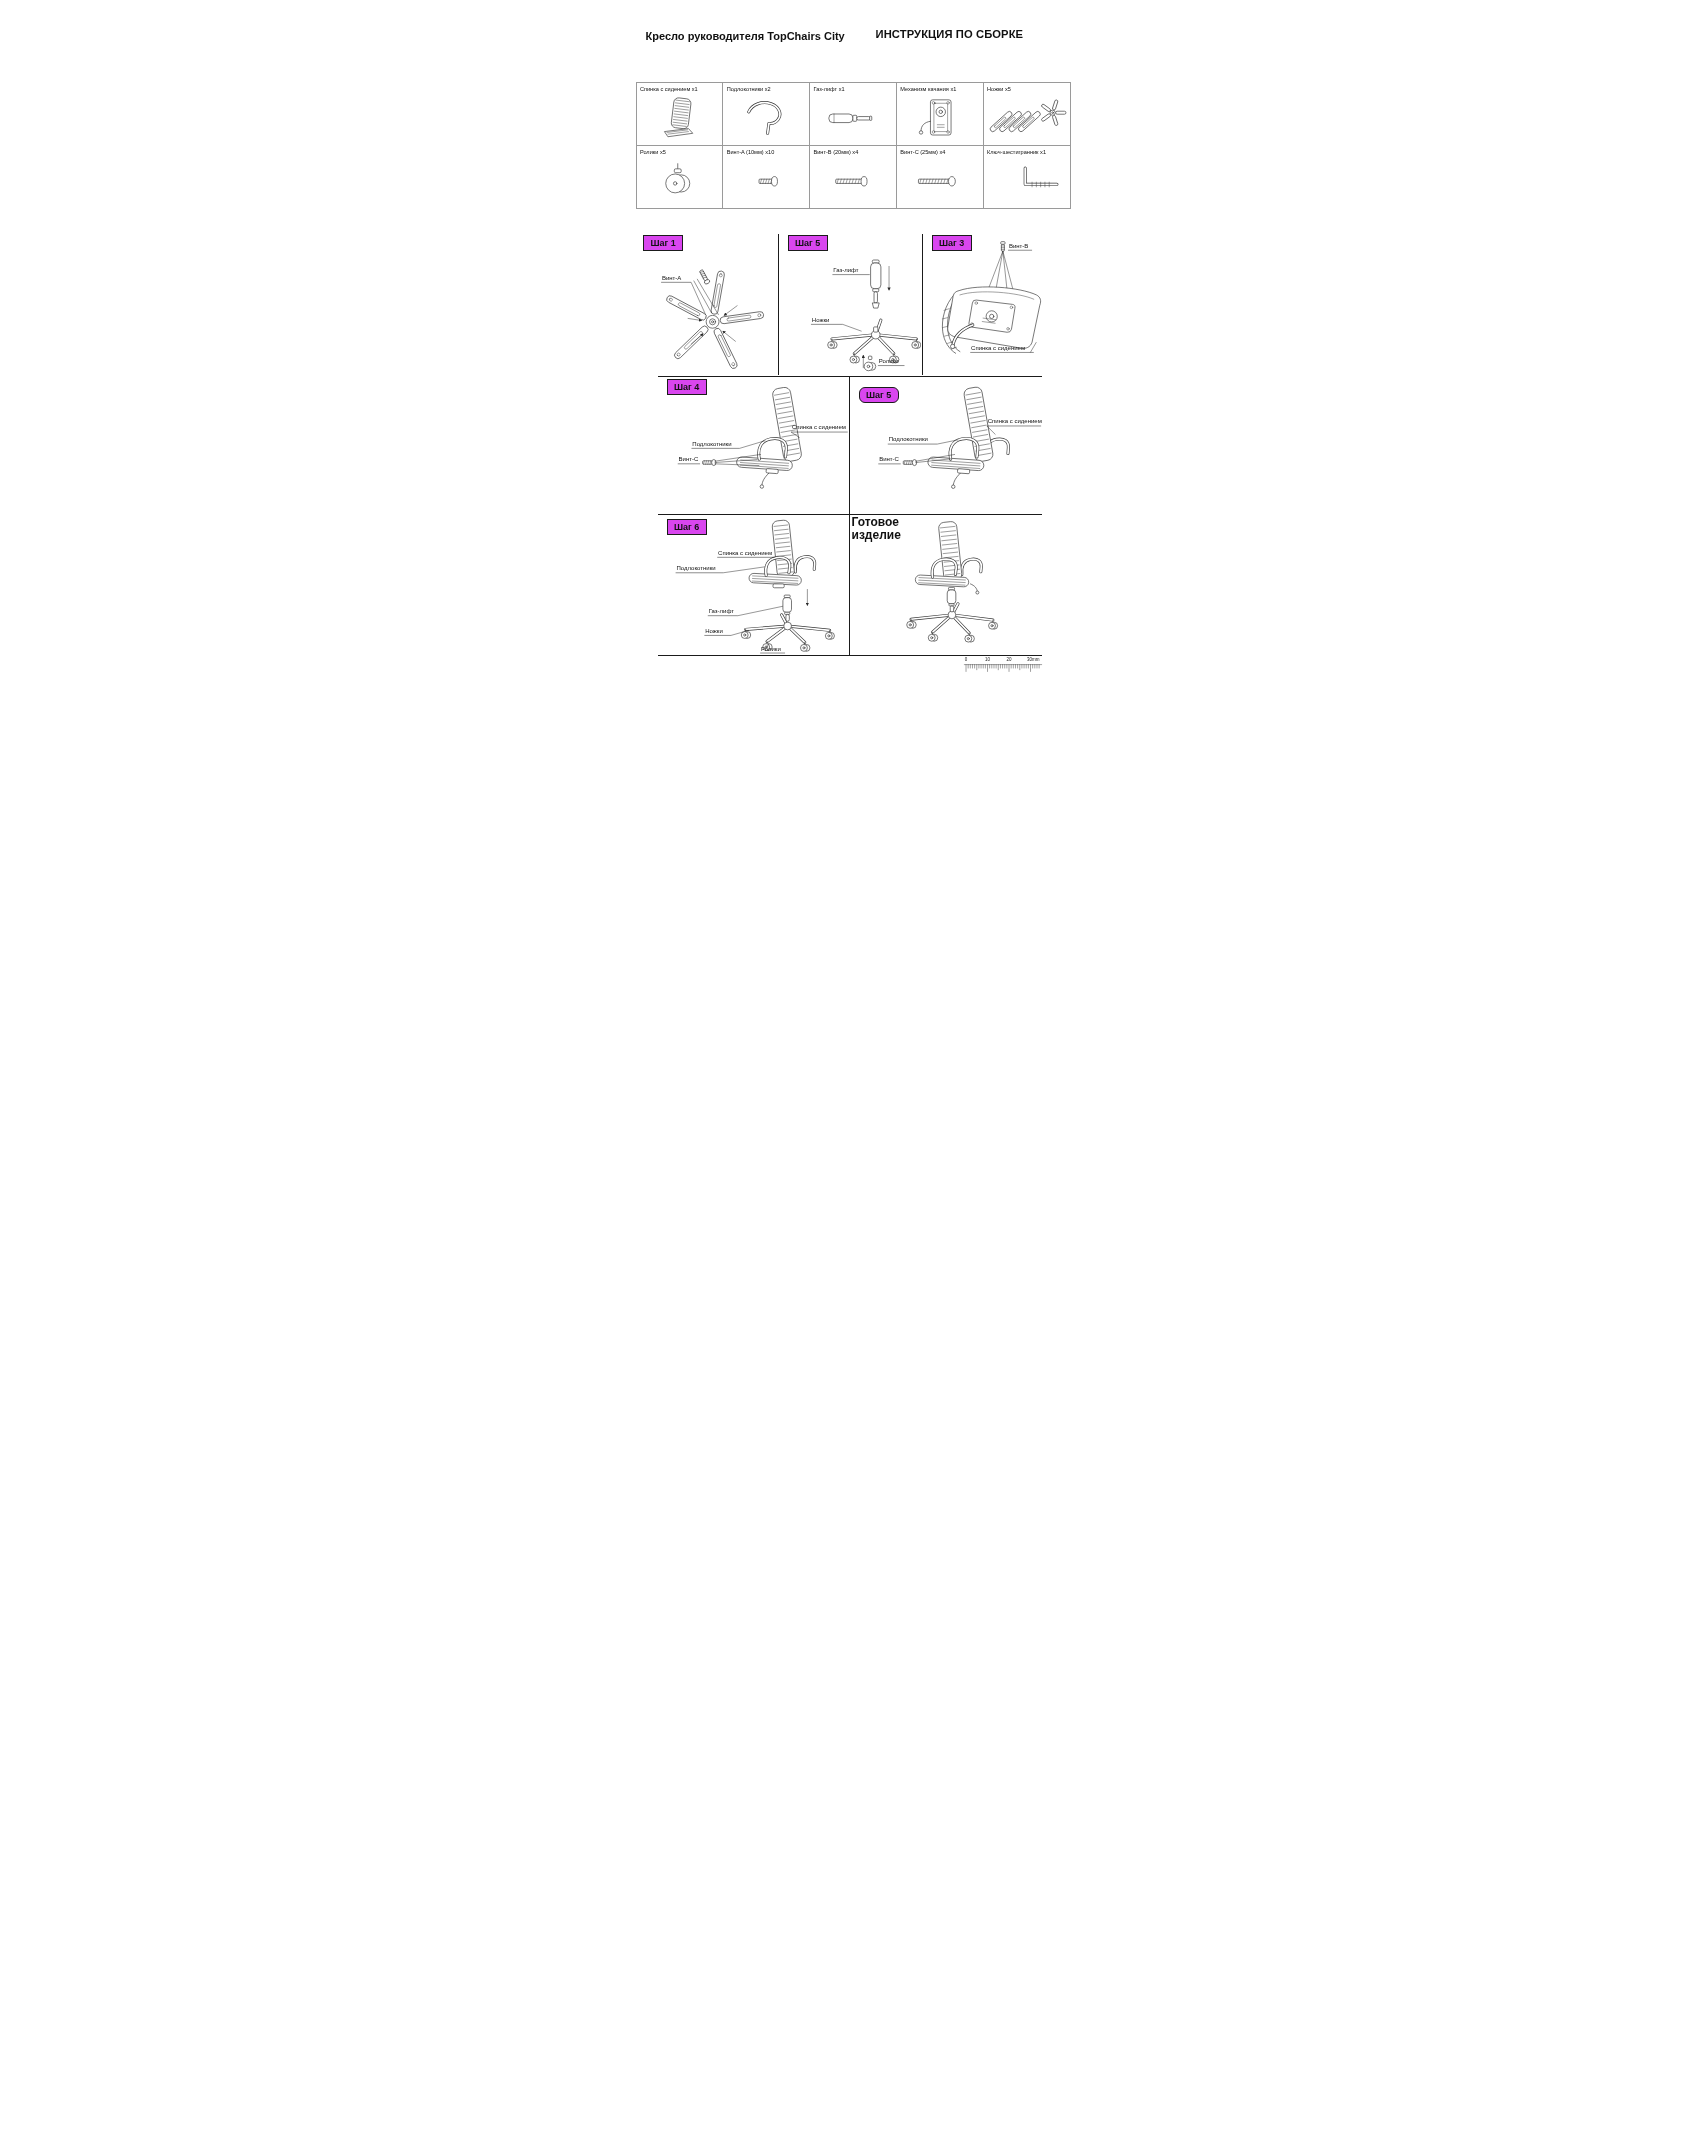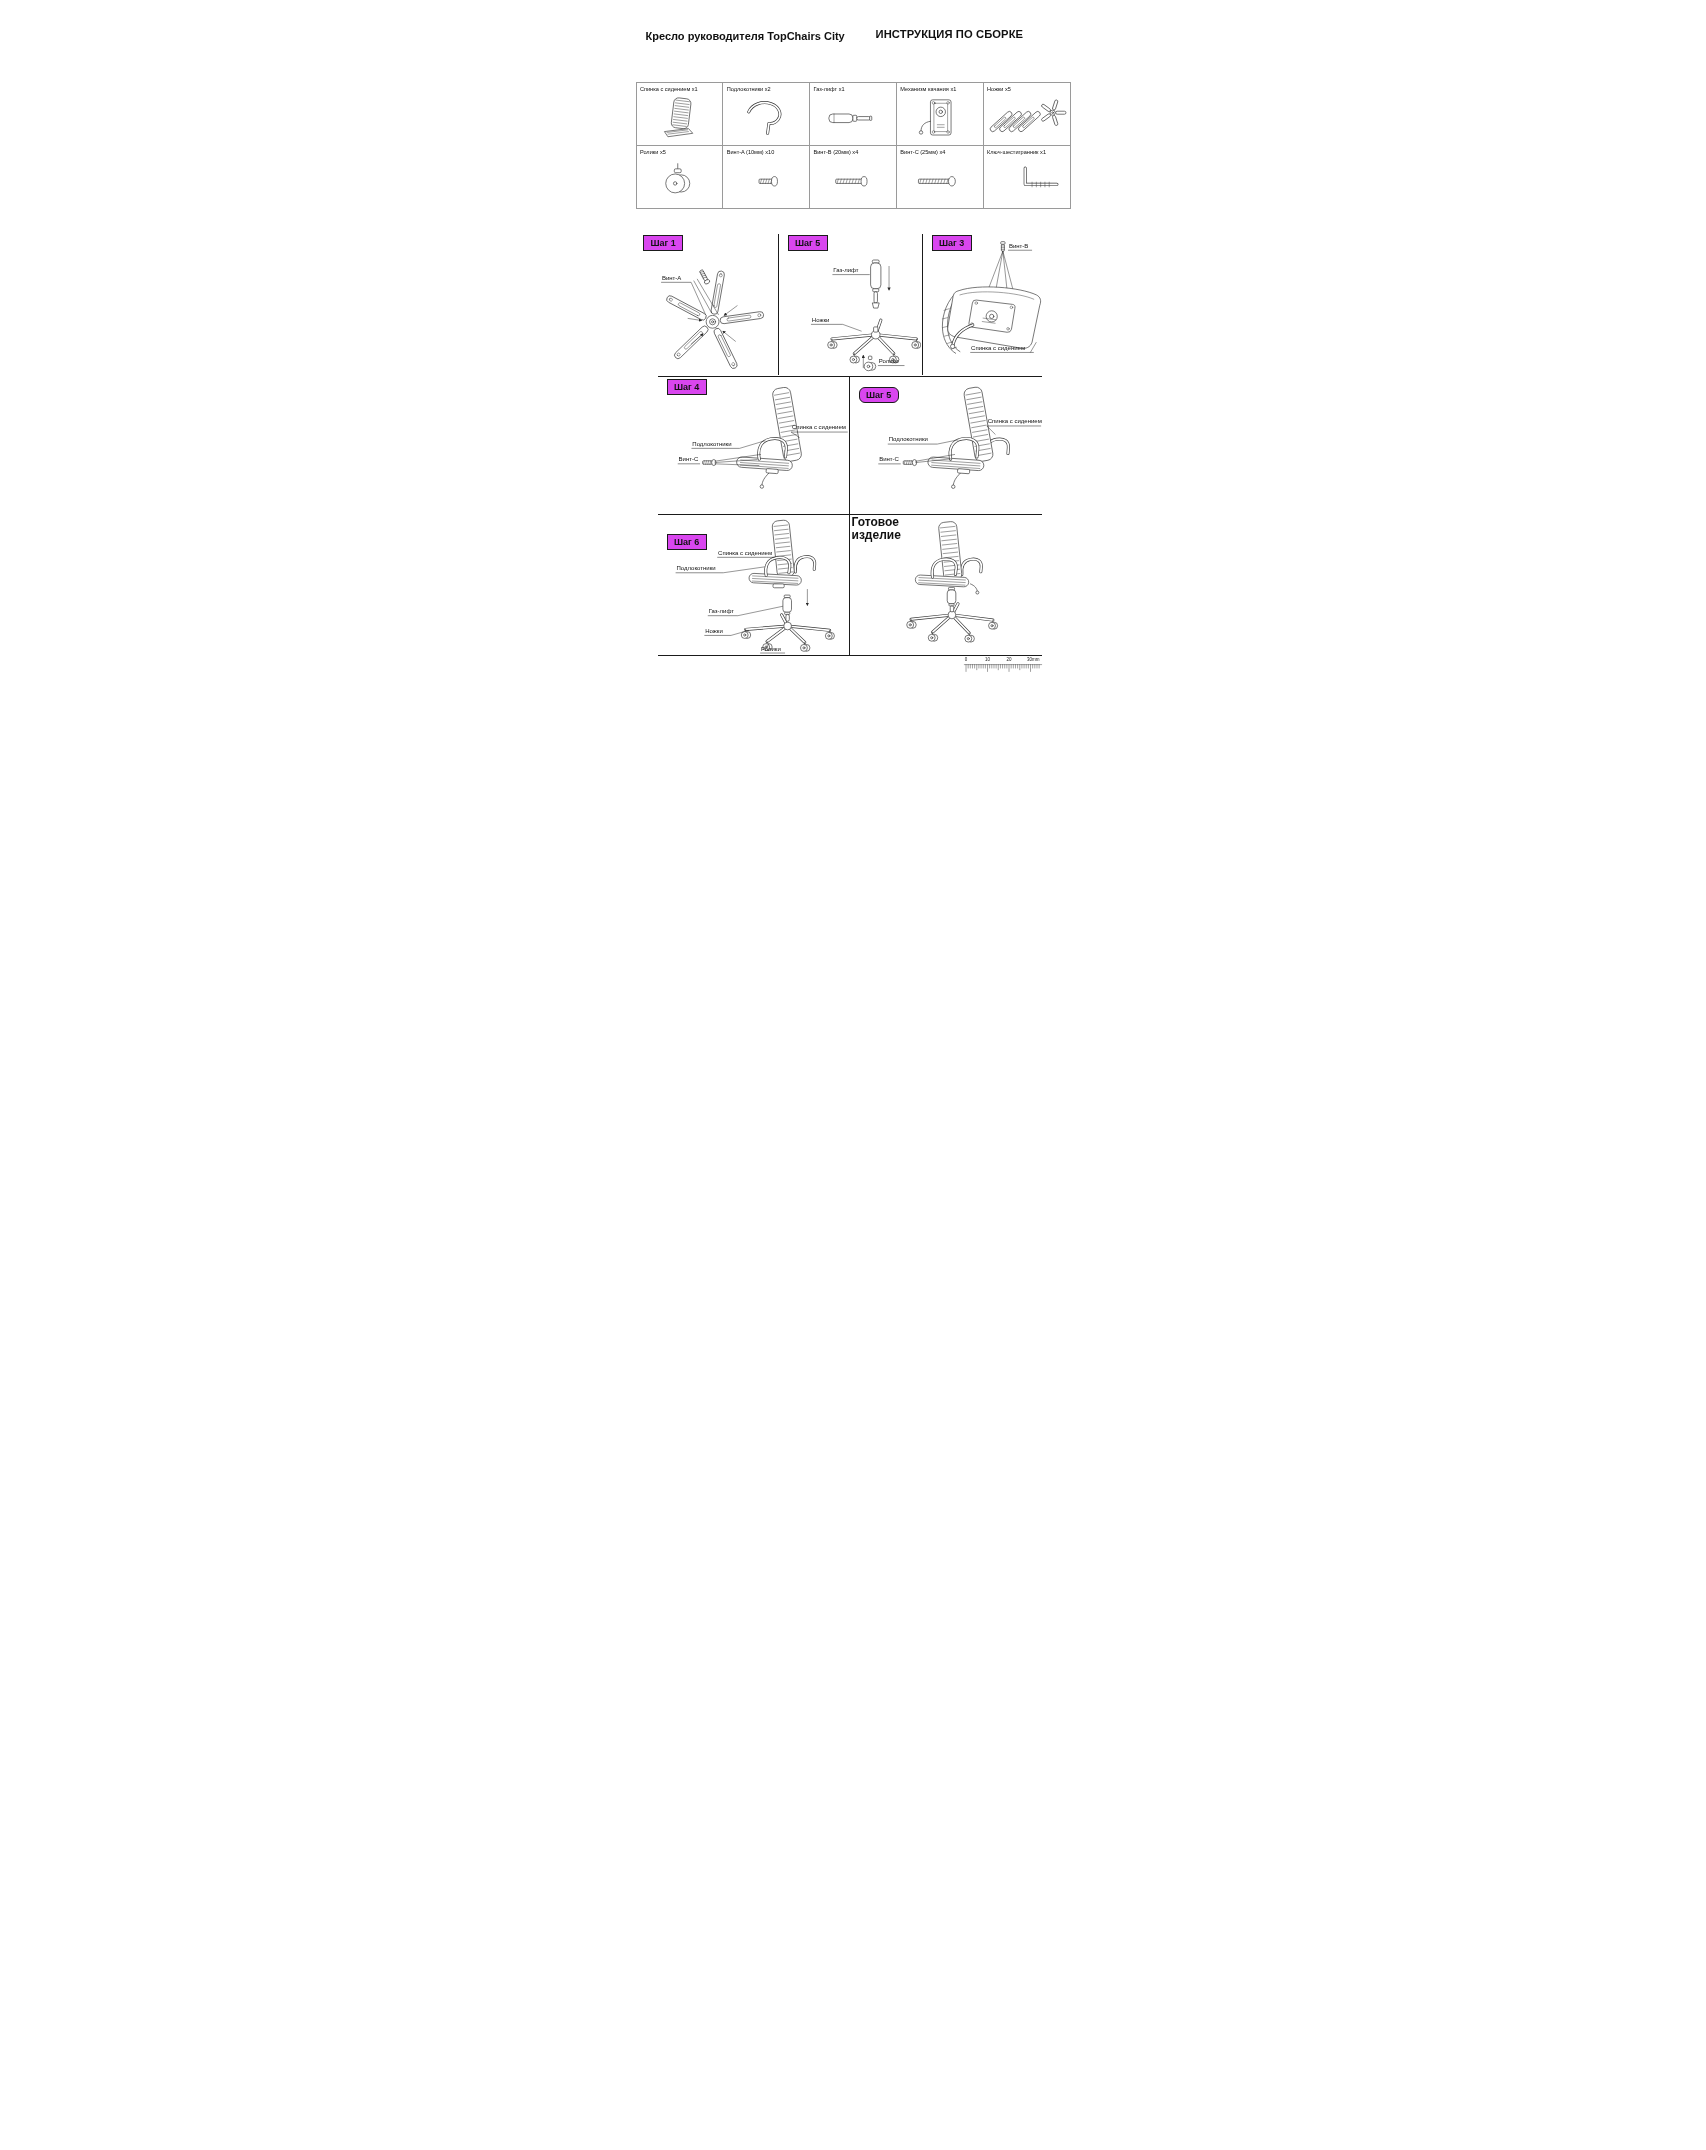--- a/index.html
+++ b/index.html
@@ -197,21 +197,21 @@
   <div class="vline" style="left:237px;top:376px;height:139px;"></div>
   <div class="hline" style="left:46px;top:514px;width:384px;"></div>
   <div class="vline" style="left:237px;top:514px;height:141px;"></div>
   <div class="hline" style="left:46px;top:655px;width:384px;"></div>
 
   <div class="step-box" style="left:24.5px;top:235px;">Шаг 1</div>
   <div class="step-box" style="left:169px;top:235px;">Шаг 5</div>
   <div class="step-box" style="left:313px;top:235px;">Шаг 3</div>
   <div class="step-box" style="left:48px;top:379px;">Шаг 4</div>
   <div class="step-box" style="left:240px;top:387px;border-radius:6px;">Шаг 5</div>
-  <div class="step-box" style="left:48px;top:534px;">Шаг 6</div>
+  <div class="step-box" style="left:48px;top:519px;">Шаг 6</div>
   <div class="final-title">Готовое изделие</div>
 
   <svg class="art" style="left:24px;top:254px;" width="142" height="121" viewBox="0 0 330 282">
     <g>
       <g transform="rotate(-80 178 158)">
           <rect x="196" y="150" width="102" height="16" rx="8" class="sf"></rect>
           <rect x="212" y="154.5" width="56" height="7" rx="3.5" class="s thin"></rect>
           <circle cx="288" cy="158" r="3.5" class="s thin"></circle>
         </g>
       <g transform="rotate(-8 178 158)">

